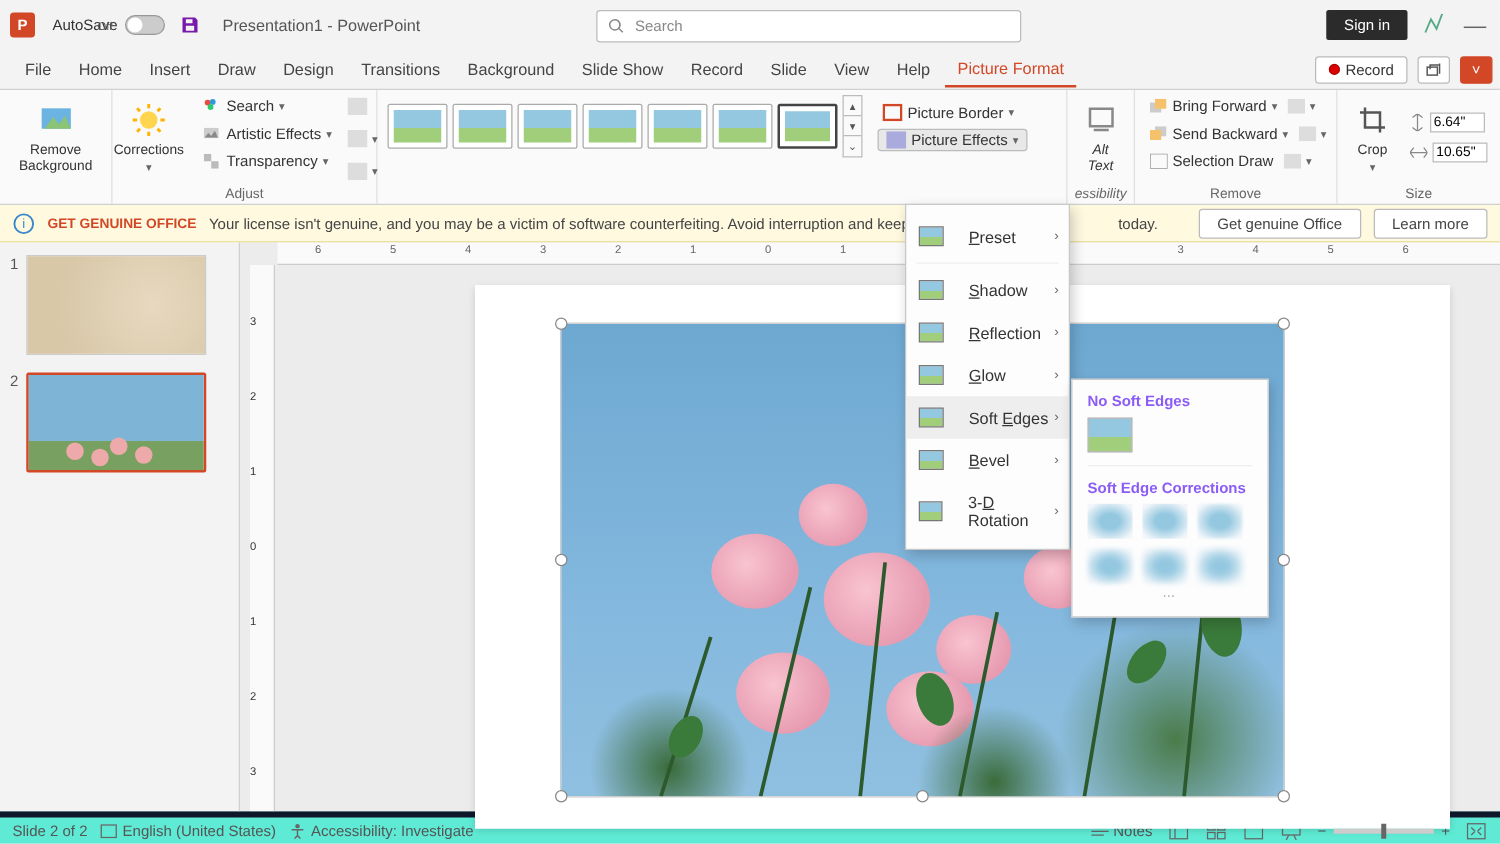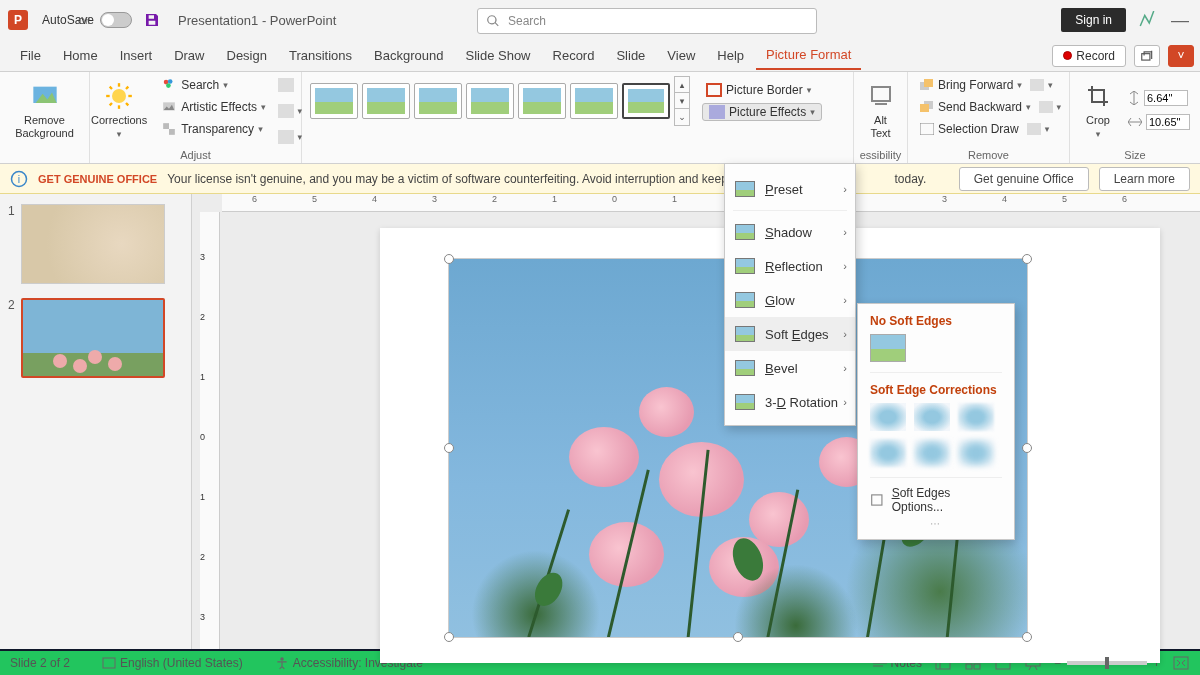--- a/index.html
+++ b/index.html
@@ -73,34 +73,34 @@
     .slide-canvas { position:absolute; left:380px; top:40px; width:780px; height:435px; background:#fff; box-shadow:0 2px 6px rgba(0,0,0,.15);}
     
     .photo { position:absolute; left:448px; top:72px; width:580px; height:380px; background:linear-gradient(to bottom, #6da8d1 0%, #84b8de 60%, #90c0e0 100%); border:1px solid #ccc;}
     .sel-handle { position:absolute; width:10px; height:10px; background:#fff; border:1px solid #888; border-radius:50%;}
     .photo .flowers { position:absolute; bottom:0; left:0; right:0; height:60%; }
     .flower { position:absolute; background: radial-gradient(circle at 40% 40%, #f9c4d0 0%, #e79bb1 70%); border-radius:50%;}
 
     
     .dropdown { position:absolute; background:#fdfdfd; border:1px solid #c8c8c8; box-shadow:2px 4px 10px rgba(0,0,0,.2); font-size:13px;}
     .effects-menu { left:724px; top:163px; width:132px;}
-    .eff-item { display:flex; align-items:center; padding:9px 10px; gap:10px; position:relative;}
+    .eff-item { display:flex; align-items:center; padding:9px 10px; gap:20px; position:relative;}
     .eff-item:hover,.eff-item.hover { background:#eee;}
     .eff-thumb { width:20px; height:16px; border:1px solid #777;background:linear-gradient(to bottom, #94c8e0 55%, #a0ce7b 45%);}
     .eff-arrow { position:absolute; right:8px; font-size:11px; color:#666;}
 
     .soft-menu { left:857px; top:303px; width:158px; padding:10px 12px;}
-    .soft-title { font-size:12px; font-weight:bold; color:#c2410c; margin-bottom:6px;}
+    .soft-title { font-size:12px; font-weight:bold; color:#8b5cf6; margin-bottom:6px;}
     .soft-thumb { width:36px; height:28px; background:linear-gradient(to bottom,#94c8e0 55%, #a0ce7b 45%); border:1px solid #aaa; margin-bottom:10px;}
     .variations { display:flex; flex-wrap:wrap; gap:8px;}
     .var-thumb { width:36px; height:28px; background:radial-gradient(ellipse at center,#94c8e0 30%, rgba(200,220,240,.2) 85%); }
     .soft-opt { display:flex; align-items:center; gap:8px; font-size:12px; margin-top:10px; padding-top:8px; border-top:1px solid #eee;}
 
     
-    .statusbar { height:26px; background:#22c55e; border-top:2px solid #0f172a; display:flex; align-items:center; padding:0 10px; font-size:12px; color:#555; gap:32px;}
+    .statusbar { height:26px; background:#5eead4; border-top:5px solid #0f172a; display:flex; align-items:center; padding:0 10px; font-size:12px; color:#555; gap:10px;}
     .statusbar .right { margin-left:auto; display:flex; align-items:center; gap:12px;}
     .view-btn { width:18px; height:16px; display:flex; align-items:center; justify-content:center;}
     .view-btn svg{width:16px; height:14px; stroke:#666; fill:none;}
     .zoom { display:flex; align-items:center; gap:6px;}
     .zoom-track { width:80px; height:4px; background:#ccc; position:relative;}
     .zoom-thumb { position:absolute; left:38px; top:-4px; width:4px; height:12px; background:#666;}
 
     u.ak { text-decoration:underline;}
   </style>
 </head>
@@ -290,21 +290,21 @@
             <svg width="16" height="14">
               <rect width="16" height="14" fill="#aad"></rect>
             </svg>
             <span>Picture Effects</span>
             <span class="dd">▾</span>
           </div>
       </div>
     </div>
   </div>
 
-  <div class="ribbon-group" style="width:54px;">
+  <div class="ribbon-group" style="width:54px;font-style:italic;">
     <div class="big-btn">
       <div class="big-icon">
           <svg viewBox="0 0 24 24" width="24" height="24">
             <rect x="3" y="3" width="18" height="14" fill="none" stroke="#888" stroke-width="2"></rect>
             <line x1="6" y1="20" x2="18" y2="20" stroke="#888" stroke-width="2"></line>
           </svg>
         </div>
       <span style="white-space:pre-line;">Alt
 Text</span>
     </div>
@@ -534,26 +534,20 @@
   <div style="border-top:1px solid #eee;margin:4px 0 10px;"></div>
   <div class="soft-title">Soft Edge Corrections</div>
   <div class="variations">
     <div class="var-thumb"></div>
     <div class="var-thumb" style="filter:blur(.5px);"></div>
     <div class="var-thumb" style="filter:blur(1px);"></div>
     <div class="var-thumb" style="filter:blur(1.5px);"></div>
     <div class="var-thumb" style="filter:blur(2px);"></div>
     <div class="var-thumb" style="filter:blur(2.5px);"></div>
   </div>
-  <div class="soft-opt">
-    <svg width="14" height="14" viewBox="0 0 24 24">
-        <rect x="3" y="3" width="18" height="18" fill="none" stroke="#888" stroke-width="2"></rect>
-      </svg>
-    <span><u class="ak">S</u>oft Edges Options...</span>
-  </div>
   <div style="text-align:center;color:#aaa;font-size:10px;letter-spacing:2px;margin-top:4px;">⋯</div>
 </div>
 
 <div class="statusbar">
   <span>Slide 2 of 2</span>
   <span style="display:flex;align-items:center;gap:4px;">
       <svg width="14" height="12" fill="none" stroke="#666">
         <rect x="1" y="1" width="12" height="10"></rect>
       </svg>
       <span>English (United States)</span>

